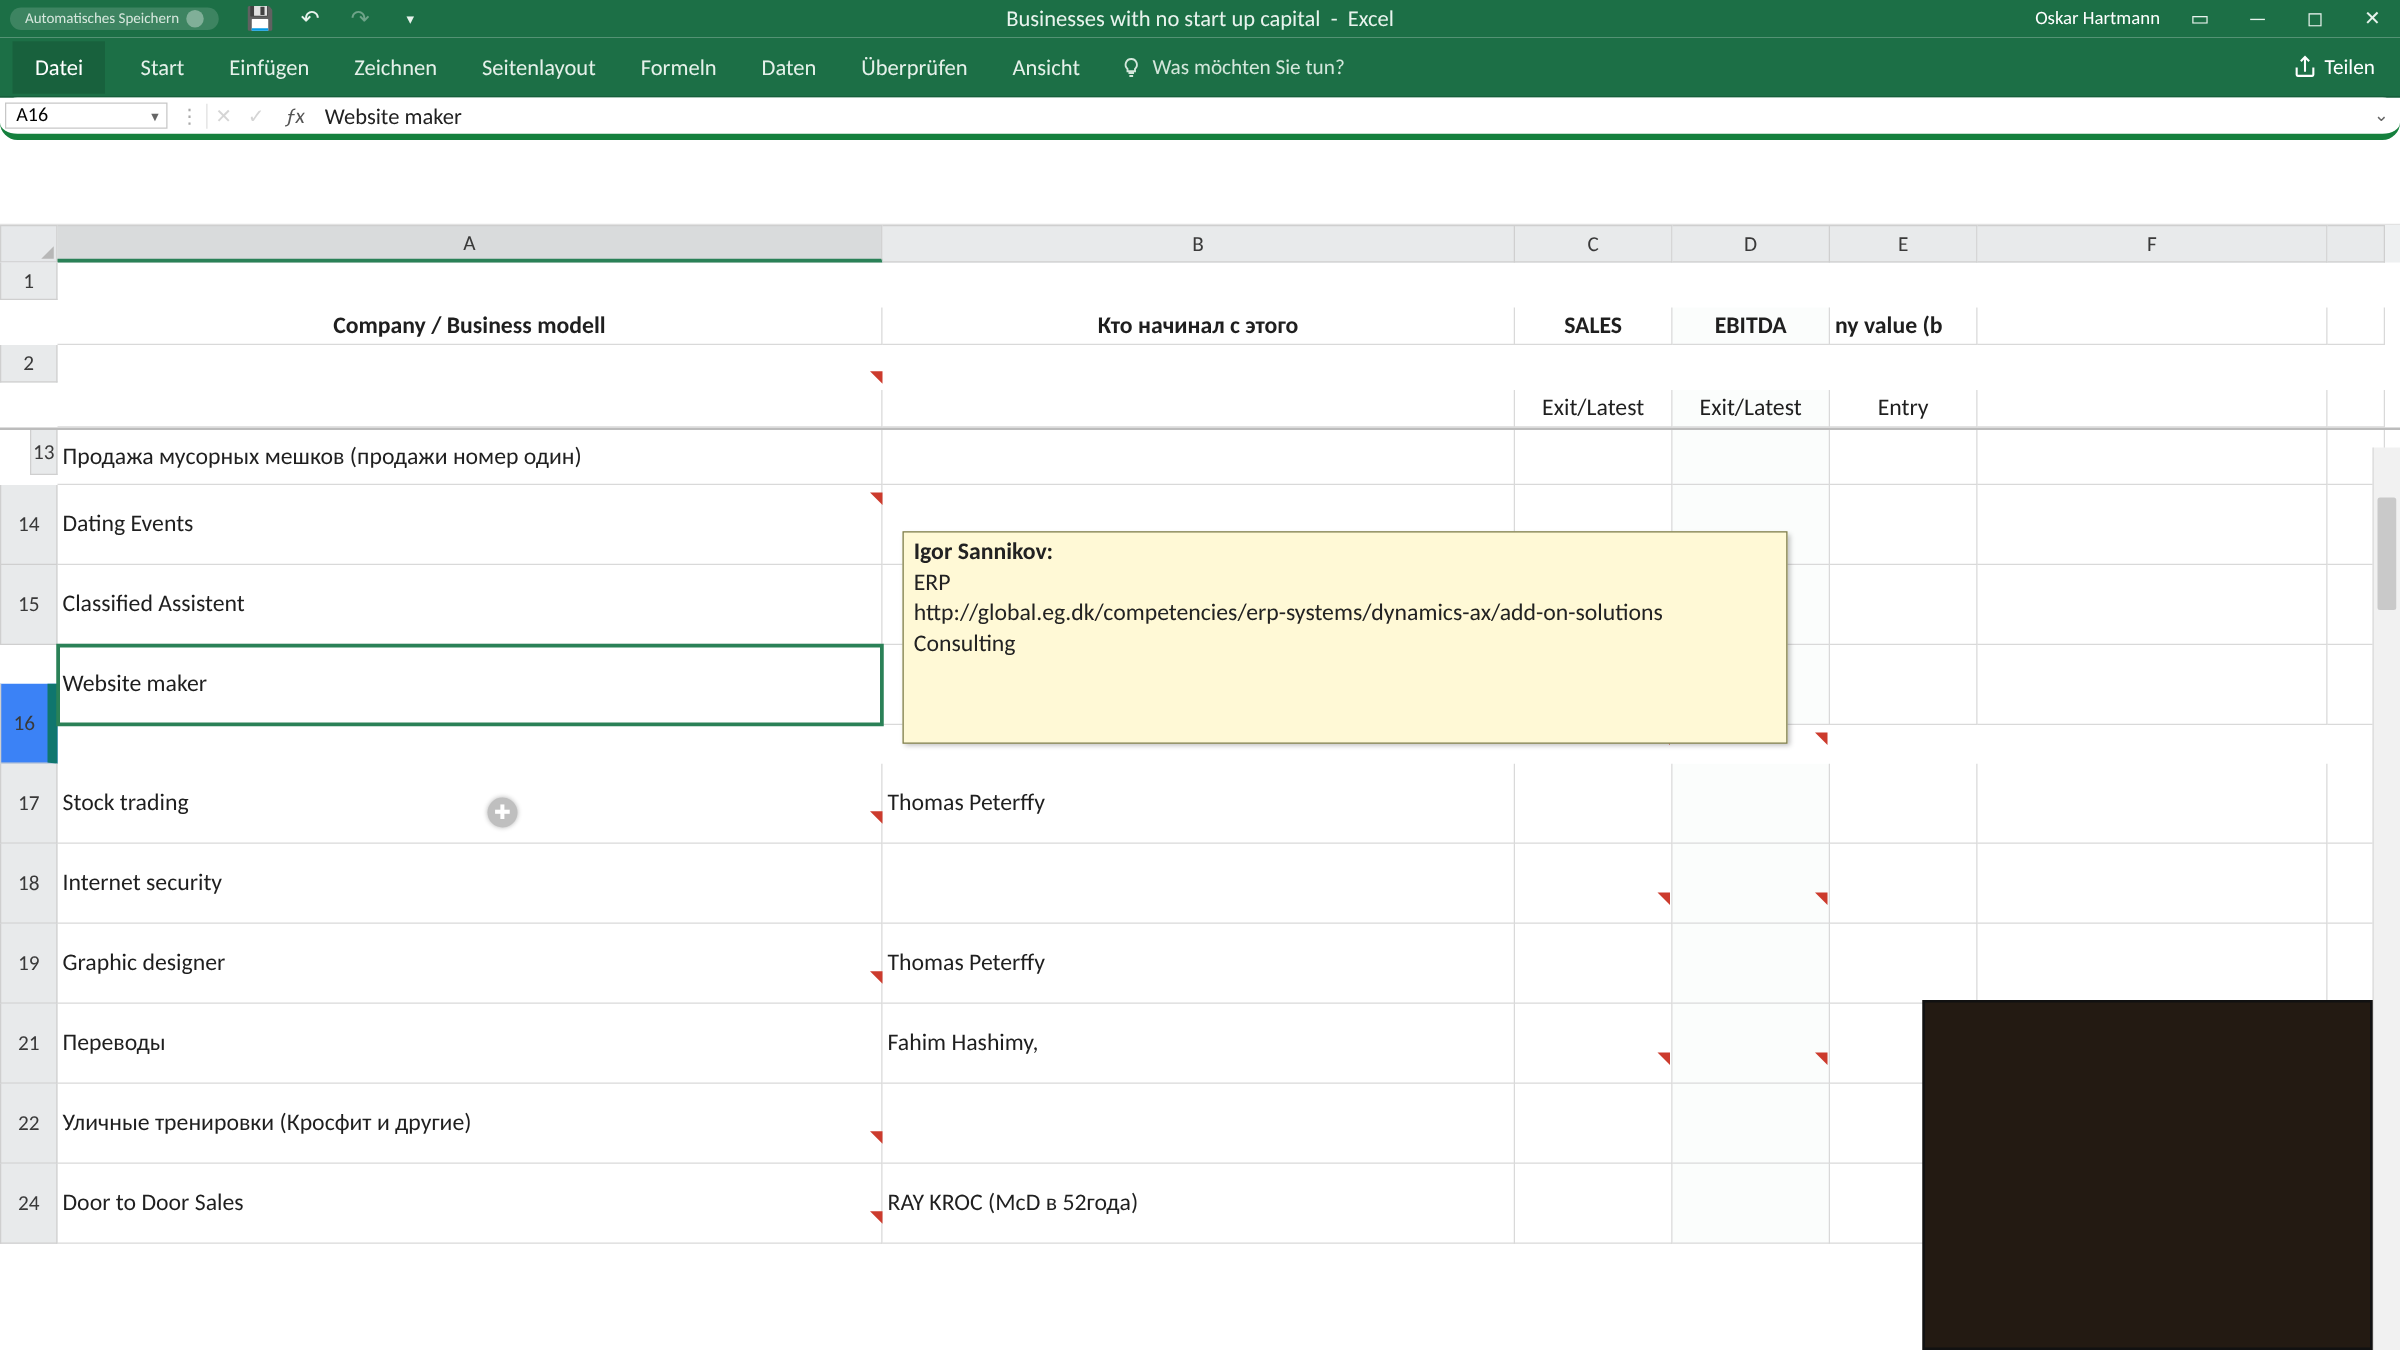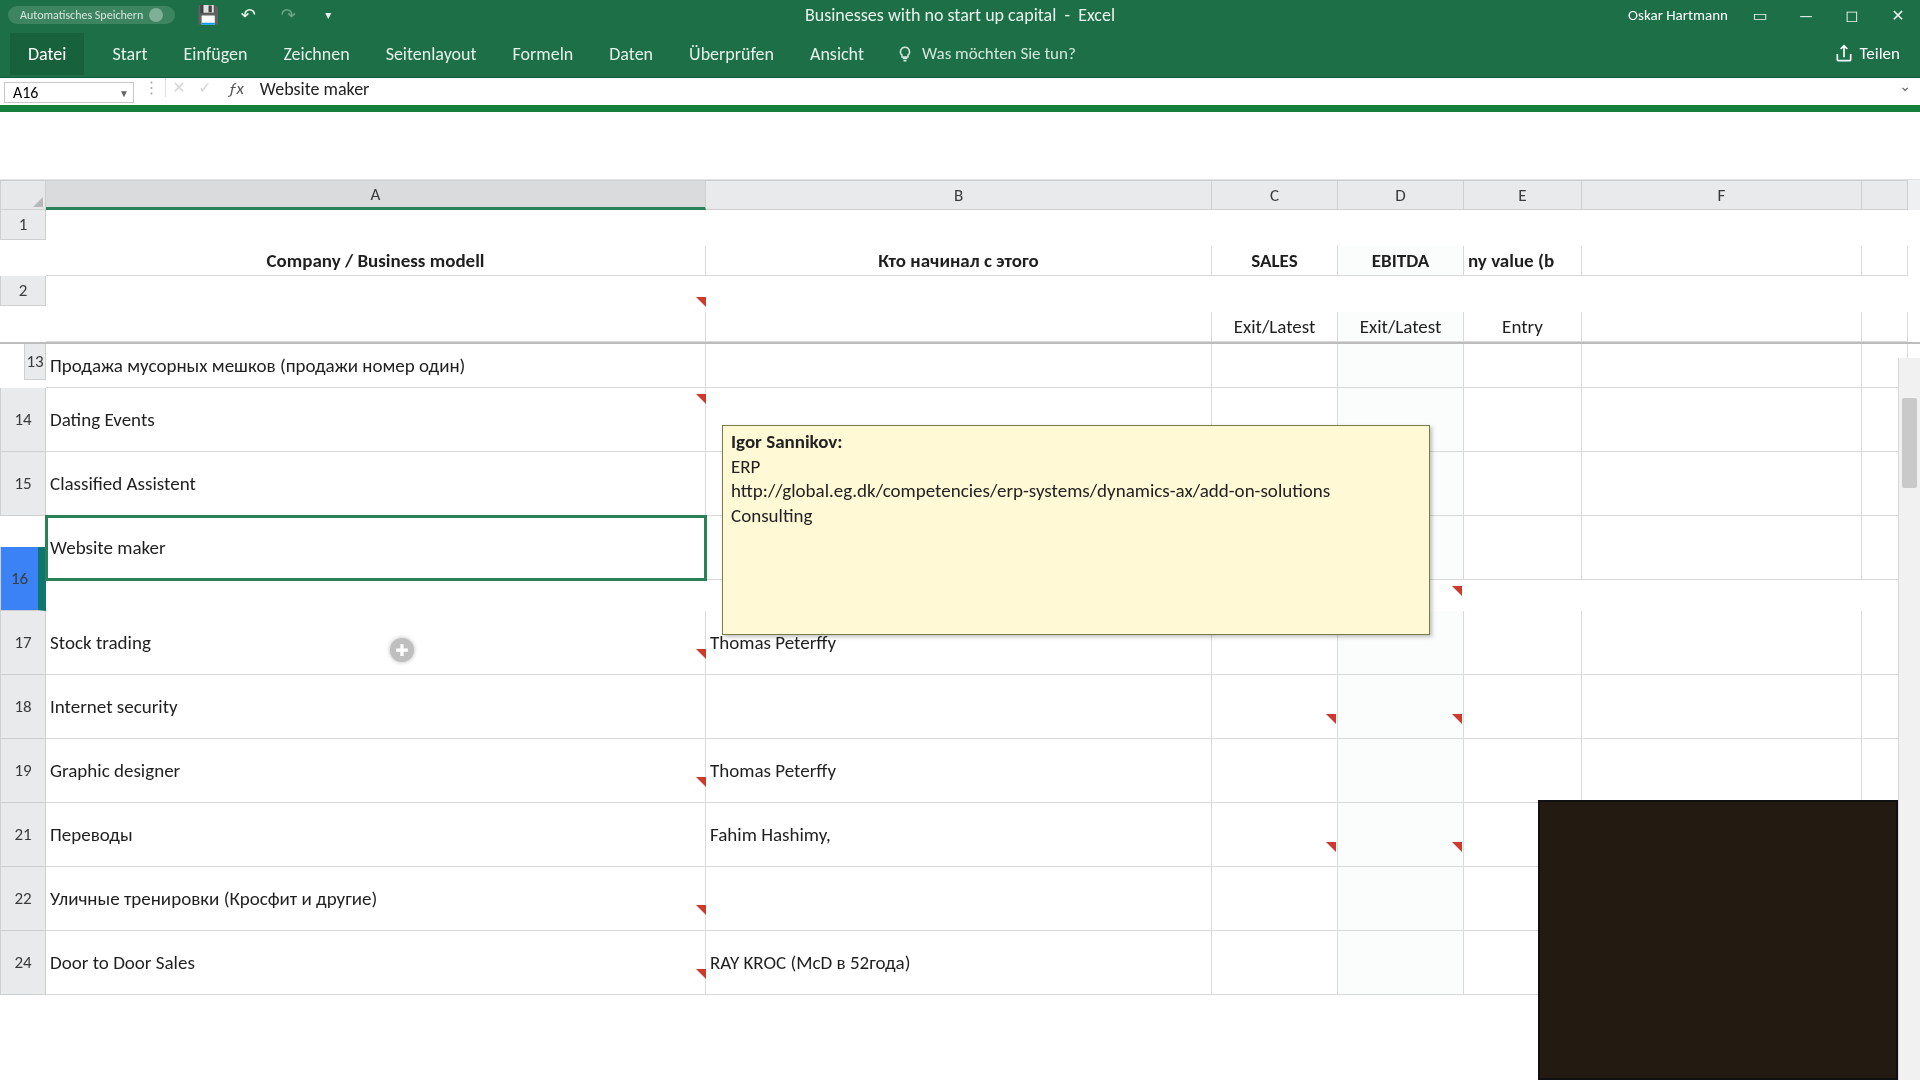--- a/index.html
+++ b/index.html
@@ -19,21 +19,21 @@
   
   .ribbon { height: 48px; background: #1c6f46; display: flex; align-items: center; padding: 0 10px; border-bottom: 1px solid #155a38; }
   .file-tab { background: rgba(0,0,0,0.12); color: #fff; padding: 10px 18px; font-size: 18px; margin-right: 10px; cursor: pointer; }
   .tab { color: #e5f1ea; font-size: 18px; padding: 10px 18px; cursor: pointer; }
   .tell-me { display: flex; align-items: center; gap: 8px; margin-left: 14px; color: #d3e7db; font-size: 17px; }
   .tell-me svg { width: 18px; height: 18px; }
   .ribbon-right { margin-left: auto; display: flex; align-items: center; gap: 10px; color: #fff; font-size: 17px; }
   .share-btn { display:flex; align-items:center; gap:6px; padding: 4px 10px; cursor:pointer;}
 
   
-  .formula-row { height: 34px; display: flex; align-items: flex-start; border-bottom: 7px solid #15803d; background:#fff;}
+  .formula-row { height: 34px; display: flex; align-items: center; border-bottom: 5px solid #15803d; background:#fff;border-radius:14px;}
   .namebox { width: 130px; border: 1px solid #c7c7c7; margin: 4px; display: flex; align-items: center; padding: 0 8px; font-size: 16px; background: #fff; position:relative;}
   .namebox-caret { position:absolute; right:4px; top:50%; transform:translateY(-50%); font-size:10px; color:#666;}
   .fx-sep { width: 28px; display:flex; align-items:center; justify-content:center; border-right:1px solid #e0e0e0; color:#aaa;}
   .fx-btn { width:26px; display:flex; align-items:center; justify-content:center; color:#888; font-size:16px; cursor:pointer;}
   .fx-label { font-style: italic; font-size: 17px; color: #555; padding: 0 10px; display:flex; align-items:center;}
   .formula-input { flex: 1; border: none; outline: none; font-size: 18px; padding: 0 6px; color:#222;}
   .formula-expand { width: 30px; display:flex; align-items:center; justify-content:center; color:#666; cursor:pointer; font-size:14px;}
 
   
   .ribbon-gap { height: 68px; background: #fff; border-bottom: 1px solid #e2e2e2; }
@@ -60,21 +60,21 @@
   
   .cell.colD { background:#eaf3ee33; }
 
   
   .cell.selected { outline: 3px solid #2a8157; outline-offset:-2px; z-index:3; position:relative; background:#fff;}
 
   
   .comment-ind { position:absolute; width:0; height:0; border-left:10px solid transparent; border-top:10px solid #cc3b2d; }
 
   
-  .comment-box { position:absolute; left: 722px; top: 215px; width:708px; height:210px; background:#fff9d6; border:1px solid #7a7a4a; box-shadow:2px 2px 4px rgba(0,0,0,0.25); padding:4px 8px; font-size:19px; color:#222; z-index:20; line-height:1.3;}
+  .comment-box { position:absolute; left: 722px; top: 215px; width:708px; height:170px; background:#fff9d6; border:1px solid #7a7a4a; box-shadow:2px 2px 4px rgba(0,0,0,0.25); padding:4px 8px; font-size:19px; color:#222; z-index:20; line-height:1.3;}
   .comment-box .cauthor { font-weight:700; }
 
   
   .cursor-marker{position:absolute; left:390px; top:428px; width:24px; height:24px; border-radius:50%; background:#bfbfbf; display:flex; align-items:center; justify-content:center; color:#fff; font-size:16px; z-index:25; box-shadow:0 0 4px rgba(0,0,0,0.3);}
 
   
   .webcam { position:absolute; right:22px; bottom:0; width:360px; height:280px; background:#231a12; border:2px solid #111; z-index:40; display:flex; align-items:center; justify-content:center; color:#6a5a47; font-size:13px;}
 
   
   .vscroll { position:absolute; right:0; top:178px; width:22px; bottom:0; background:#f1f1f1; border-left:1px solid #d9d9d9;}

